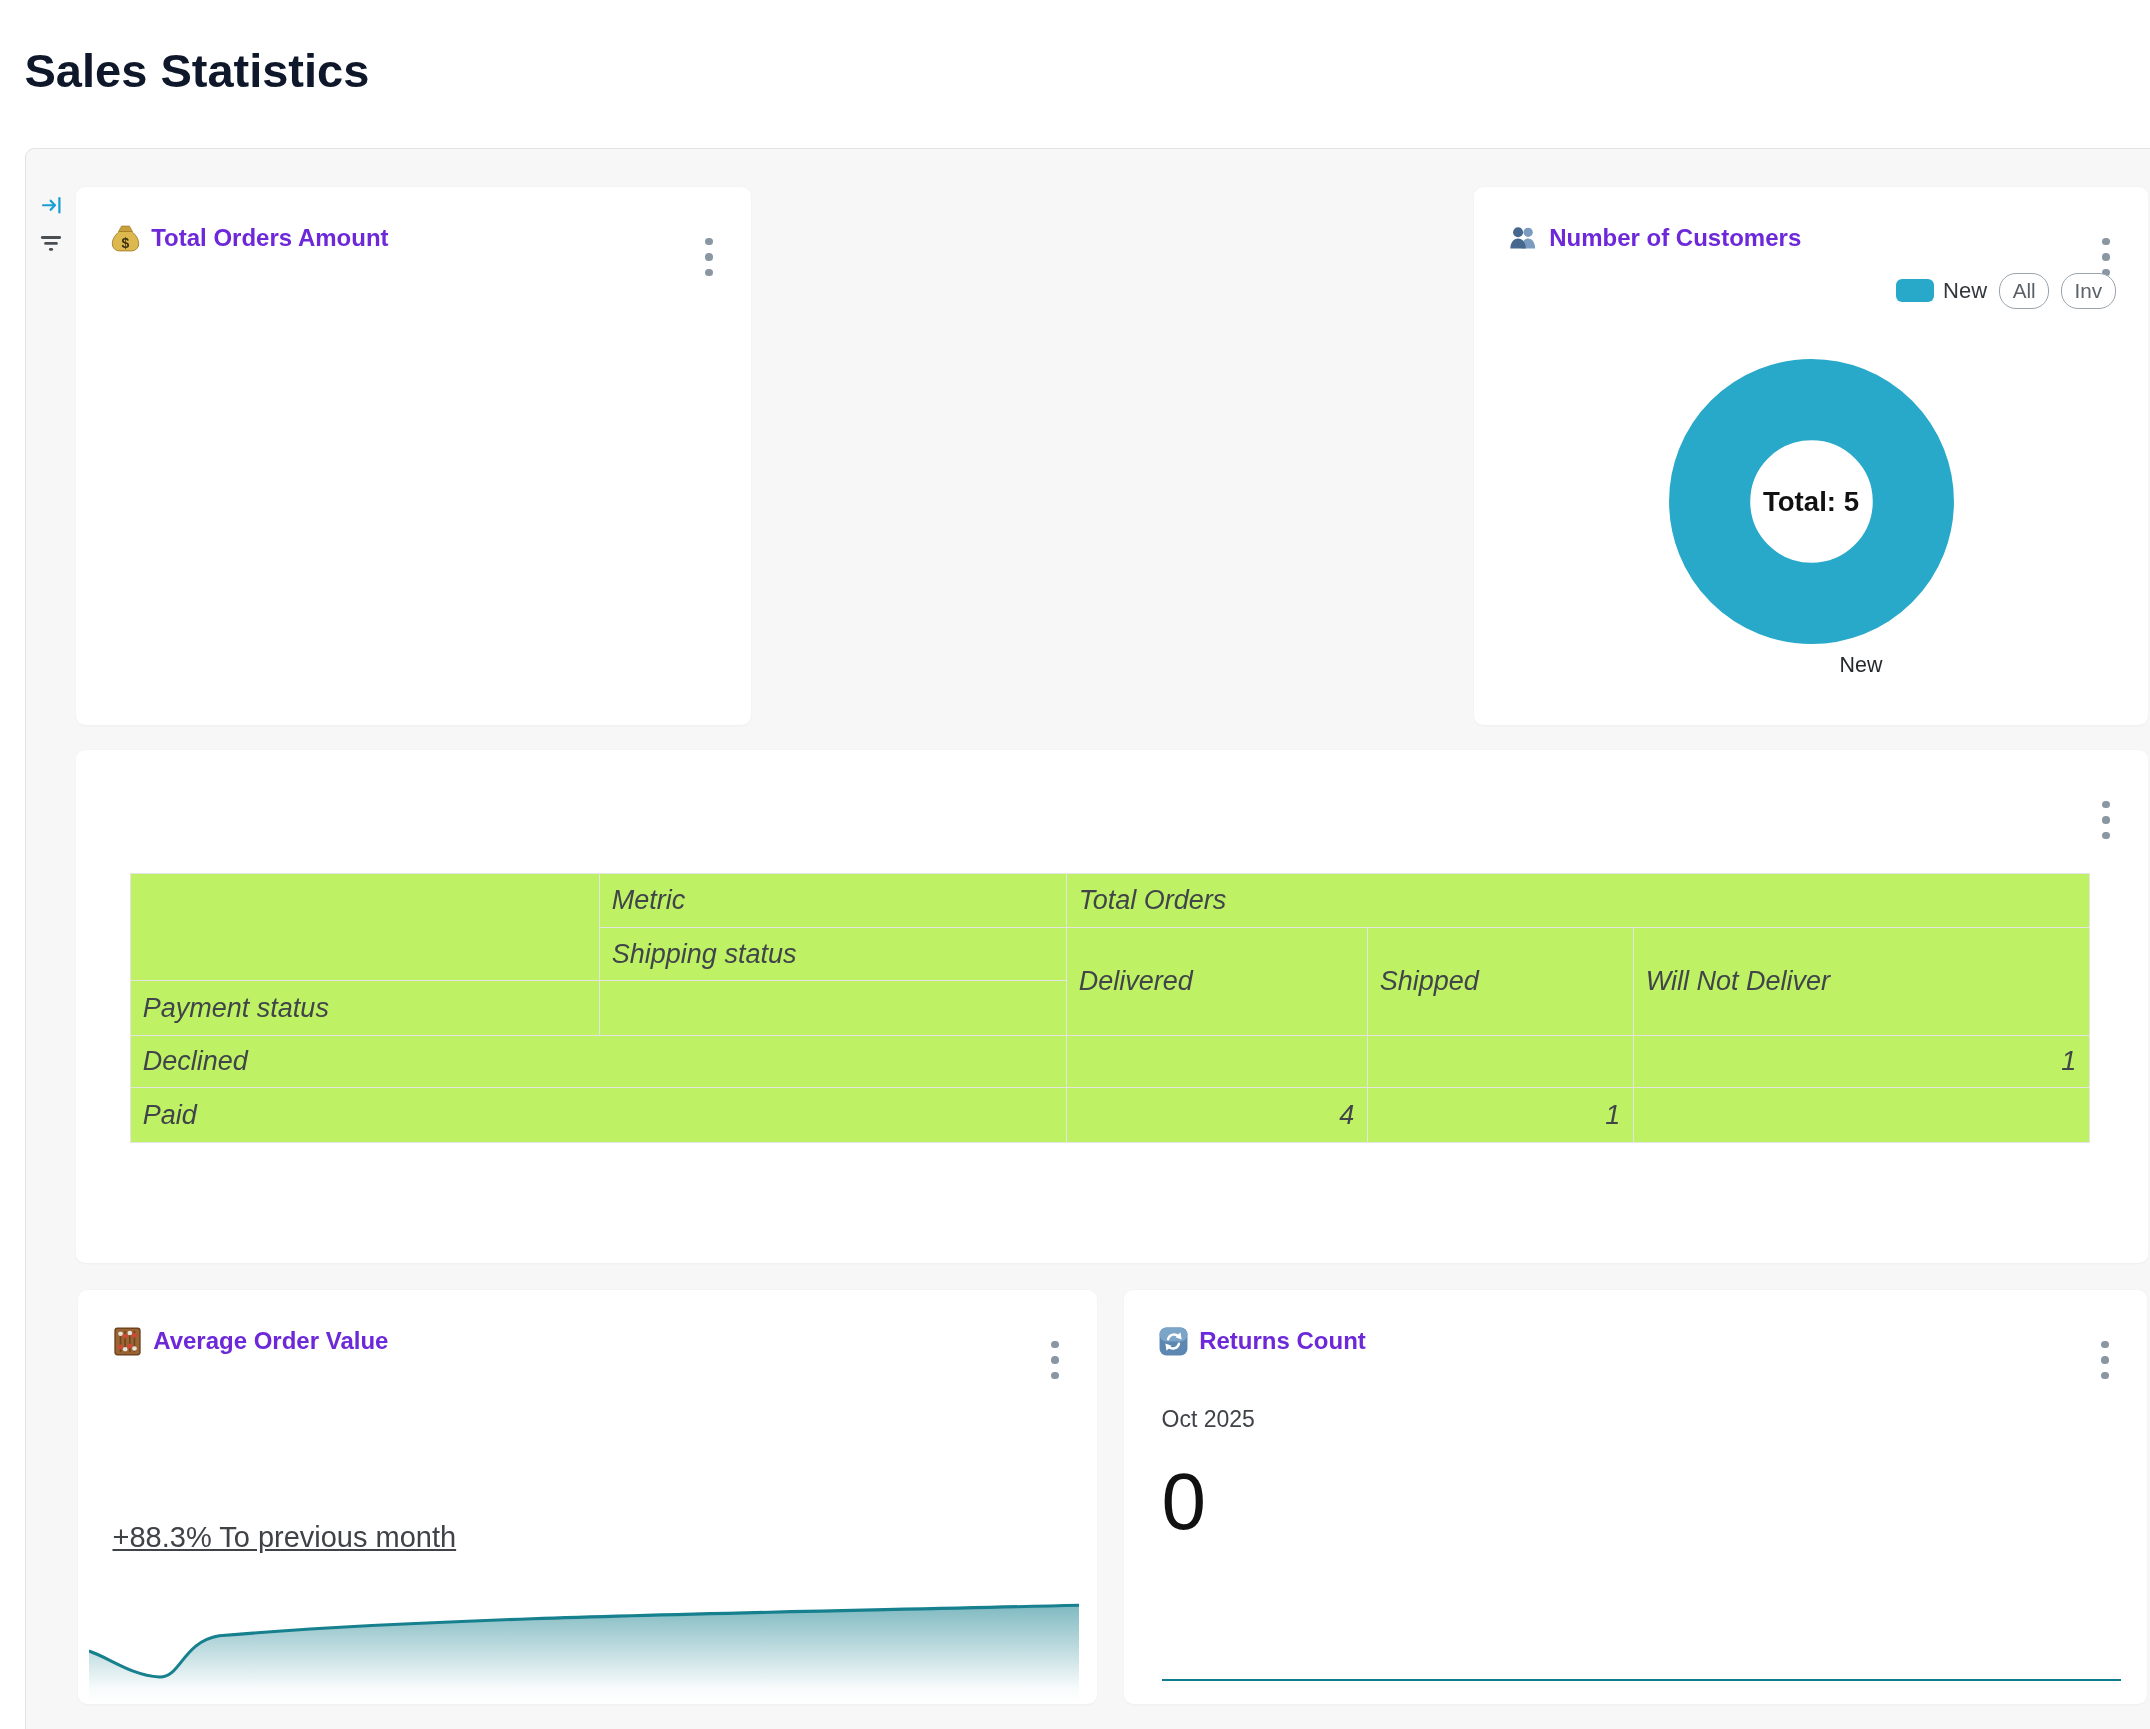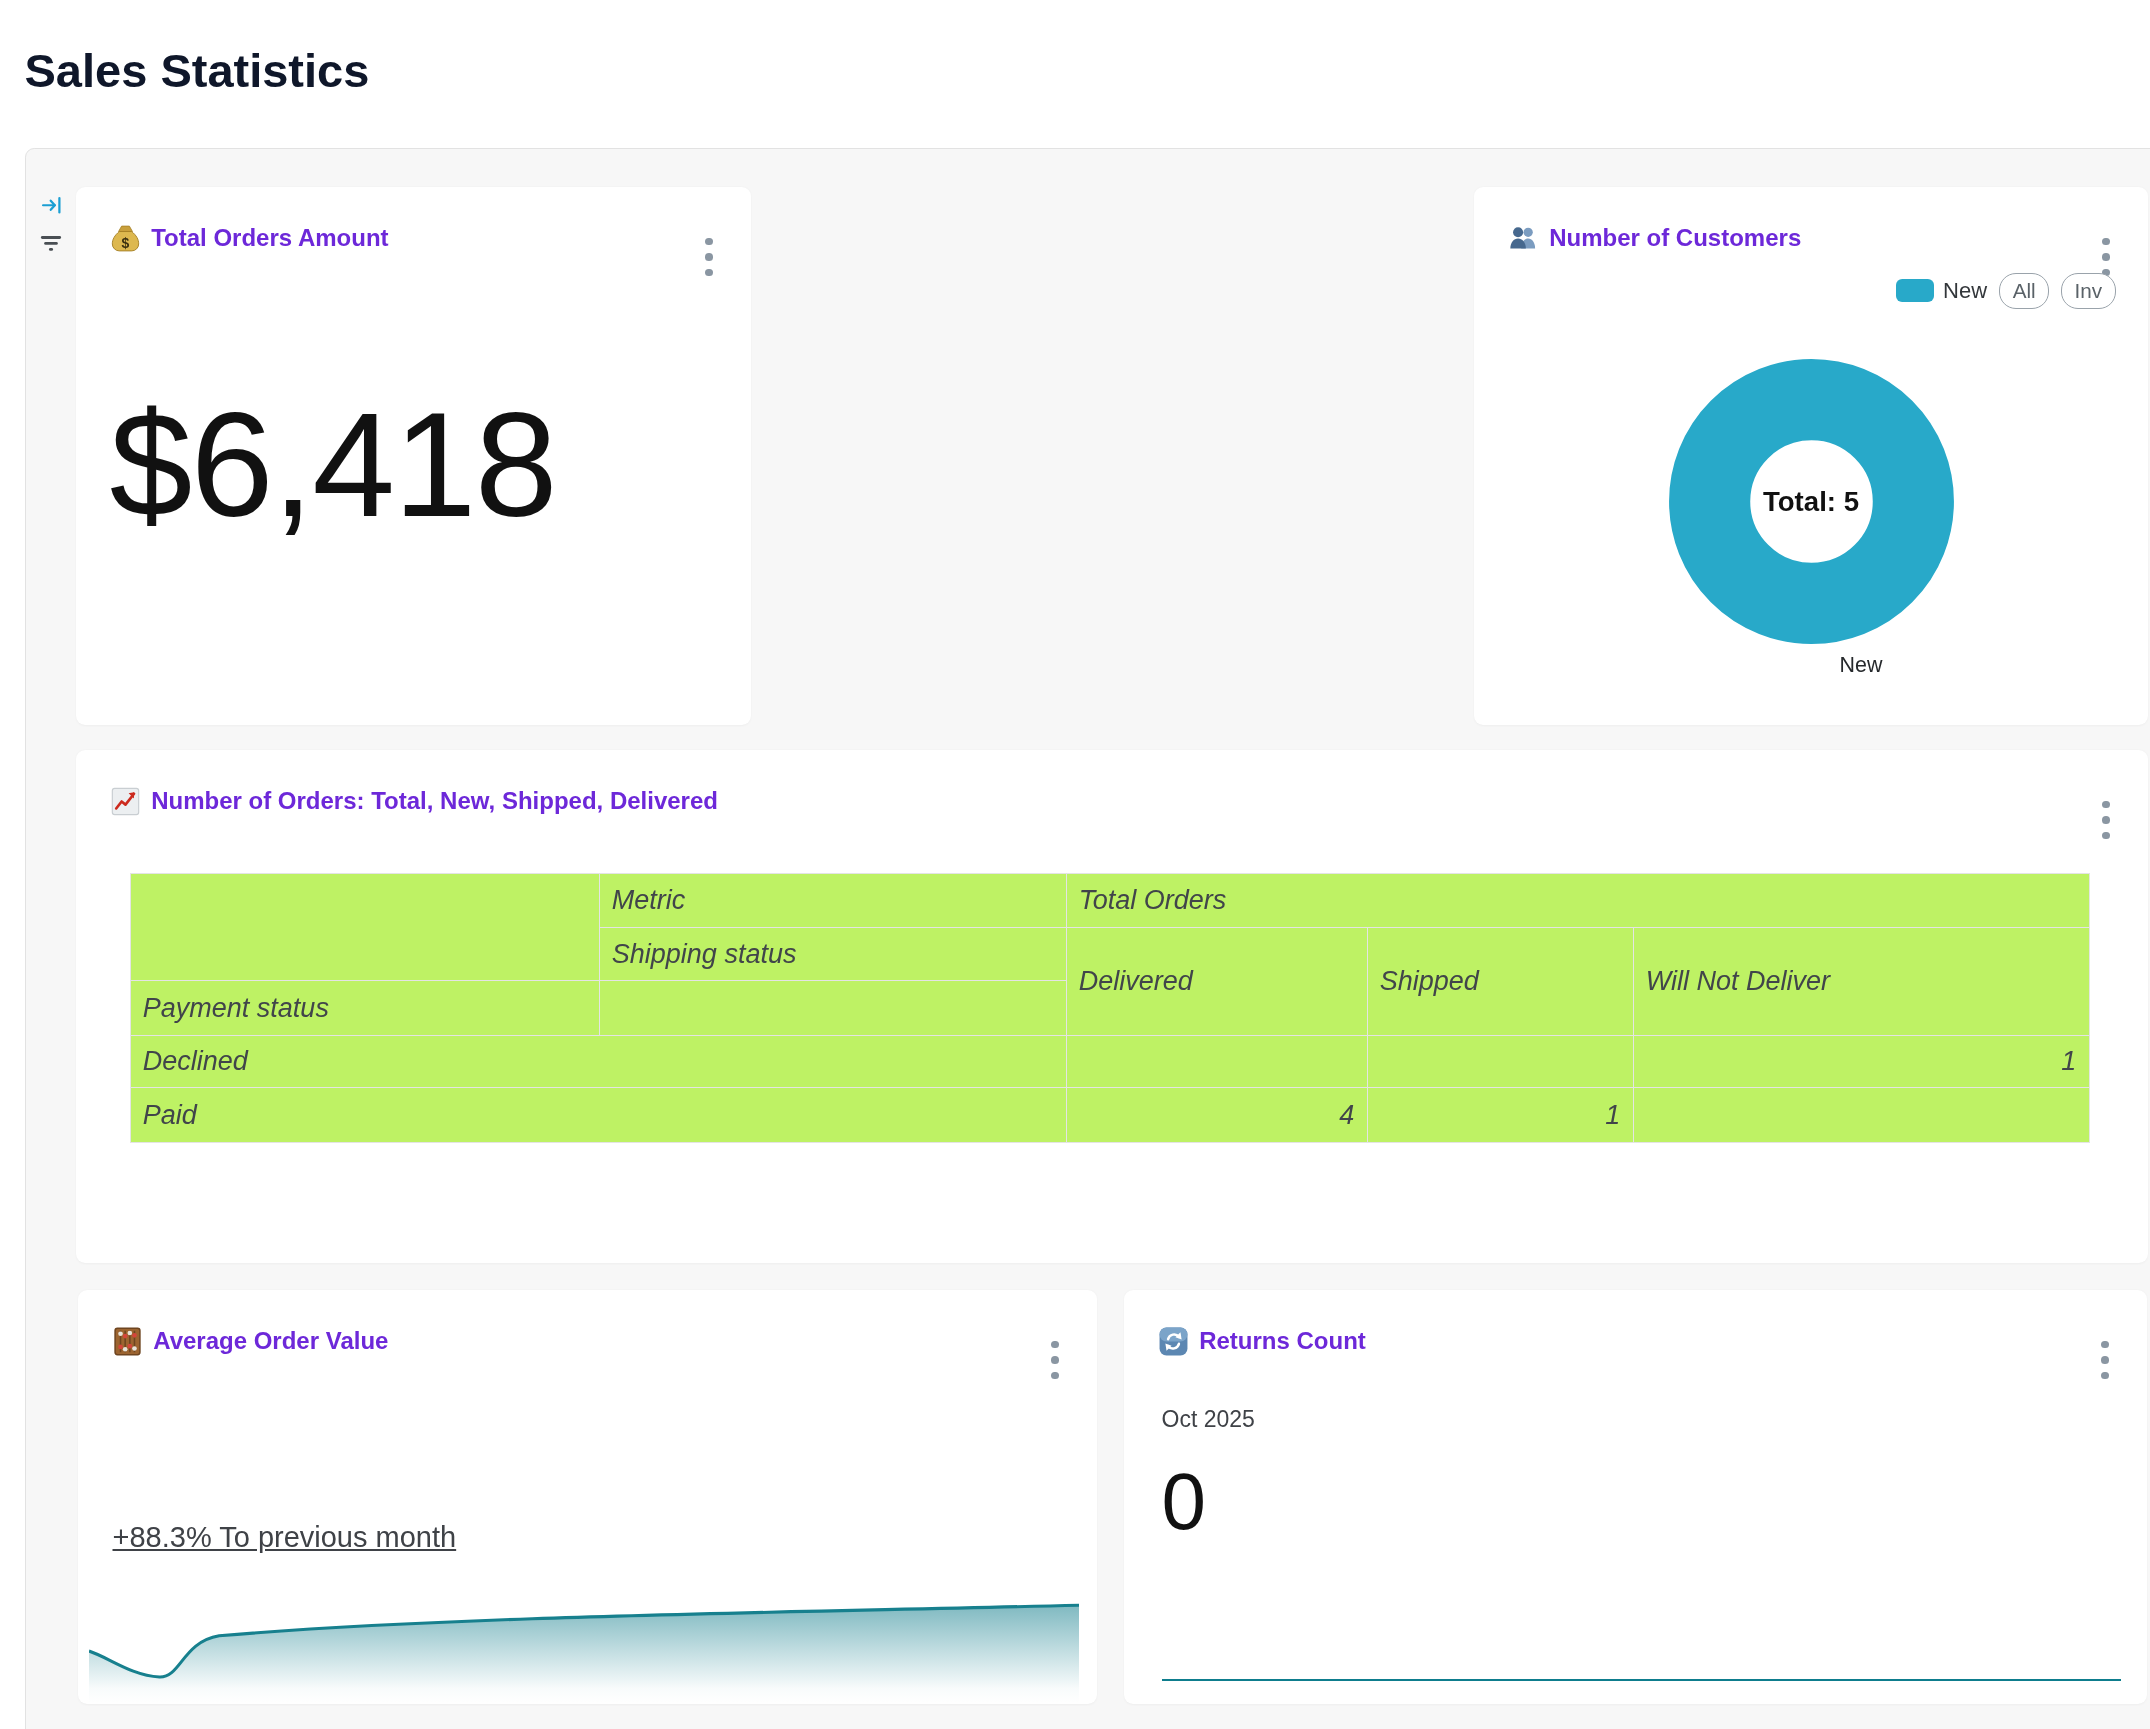--- a/index.html
+++ b/index.html
@@ -92,21 +92,20 @@
             <text x="20" y="32" text-anchor="middle" font-size="18" font-weight="bold" fill="#3c3110" font-family="Liberation Sans, sans-serif">$</text>
           </svg>
         </span>
         <span class="card-title">Total Orders Amount</span>
       </div>
       <div class="kebab">
           <span class="dot"></span>
           <span class="dot"></span>
           <span class="dot"></span>
         </div>
-      <div class="bignum">$6,418</div>
     </div>
 
 
     <div class="card" style="left:1448px;top:38px;width:674px;height:538px;">
       <div class="card-head">
         <span class="card-icon">
           <svg viewBox="0 0 40 40" width="31" height="31">
             <circle cx="26" cy="12" r="6" fill="#7b9cc0"></circle>
             <path d="M17 33 c0-8 4-13 9-13 s9 5 9 13 z" fill="#7b9cc0"></path>
             <circle cx="13" cy="12" r="6.5" fill="#46688e"></circle>
@@ -133,30 +132,20 @@
       <div class="donut-wrap">
         <svg width="291" height="291" viewBox="0 0 380 380">
           <circle cx="190" cy="190" r="133" fill="none" stroke="#28a9c9" stroke-width="106"></circle>
         </svg>
       </div>
       <div class="donut-center">Total: 5</div>
       <div class="donut-slice-label">New</div>
     </div>
 
     <div class="card" style="left:50px;top:601px;width:2072px;height:513px;">
-      <div class="card-head">
-        <span class="card-icon">
-          <svg viewBox="0 0 40 40" width="31" height="31">
-            <rect x="3" y="3" width="34" height="34" rx="3" fill="#eceff1" stroke="#c9ced2" stroke-width="1.5"></rect>
-            <polyline points="8,29 15,20 20,24 31,10" fill="none" stroke="#cc2a1e" stroke-width="3.4" stroke-linecap="round" stroke-linejoin="round"></polyline>
-            <polygon points="31,16 31,8 24,9.5" fill="#cc2a1e"></polygon>
-          </svg>
-        </span>
-        <span class="card-title">Number of Orders: Total, New, Shipped, Delivered</span>
-      </div>
       <div class="kebab">
           <span class="dot"></span>
           <span class="dot"></span>
           <span class="dot"></span>
         </div>
 
       <table class="pivot">
         <colgroup>
             <col style="width:469px">
             <col style="width:467px">

